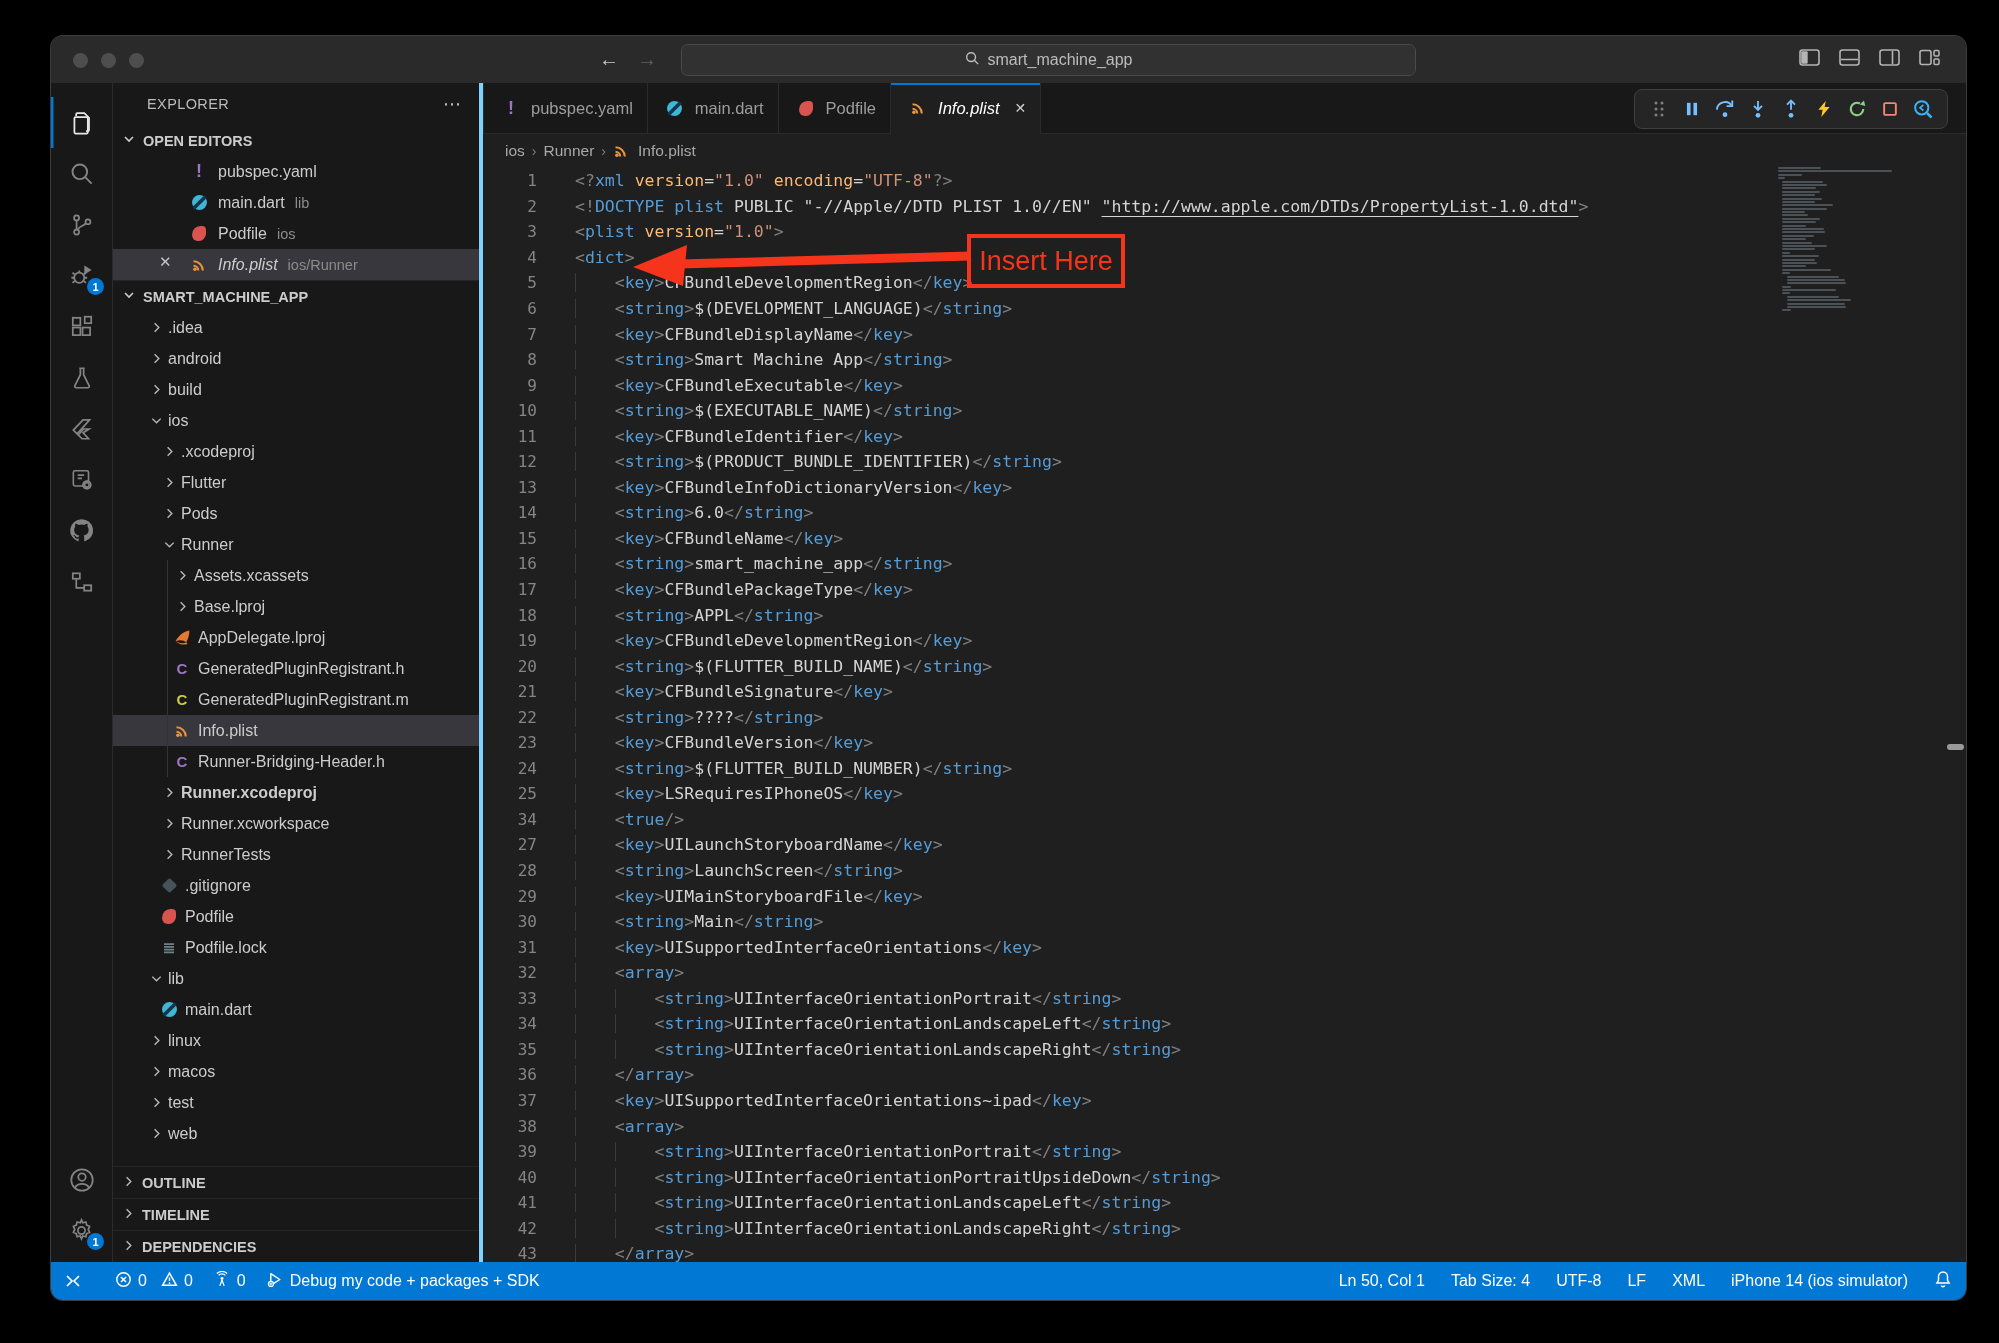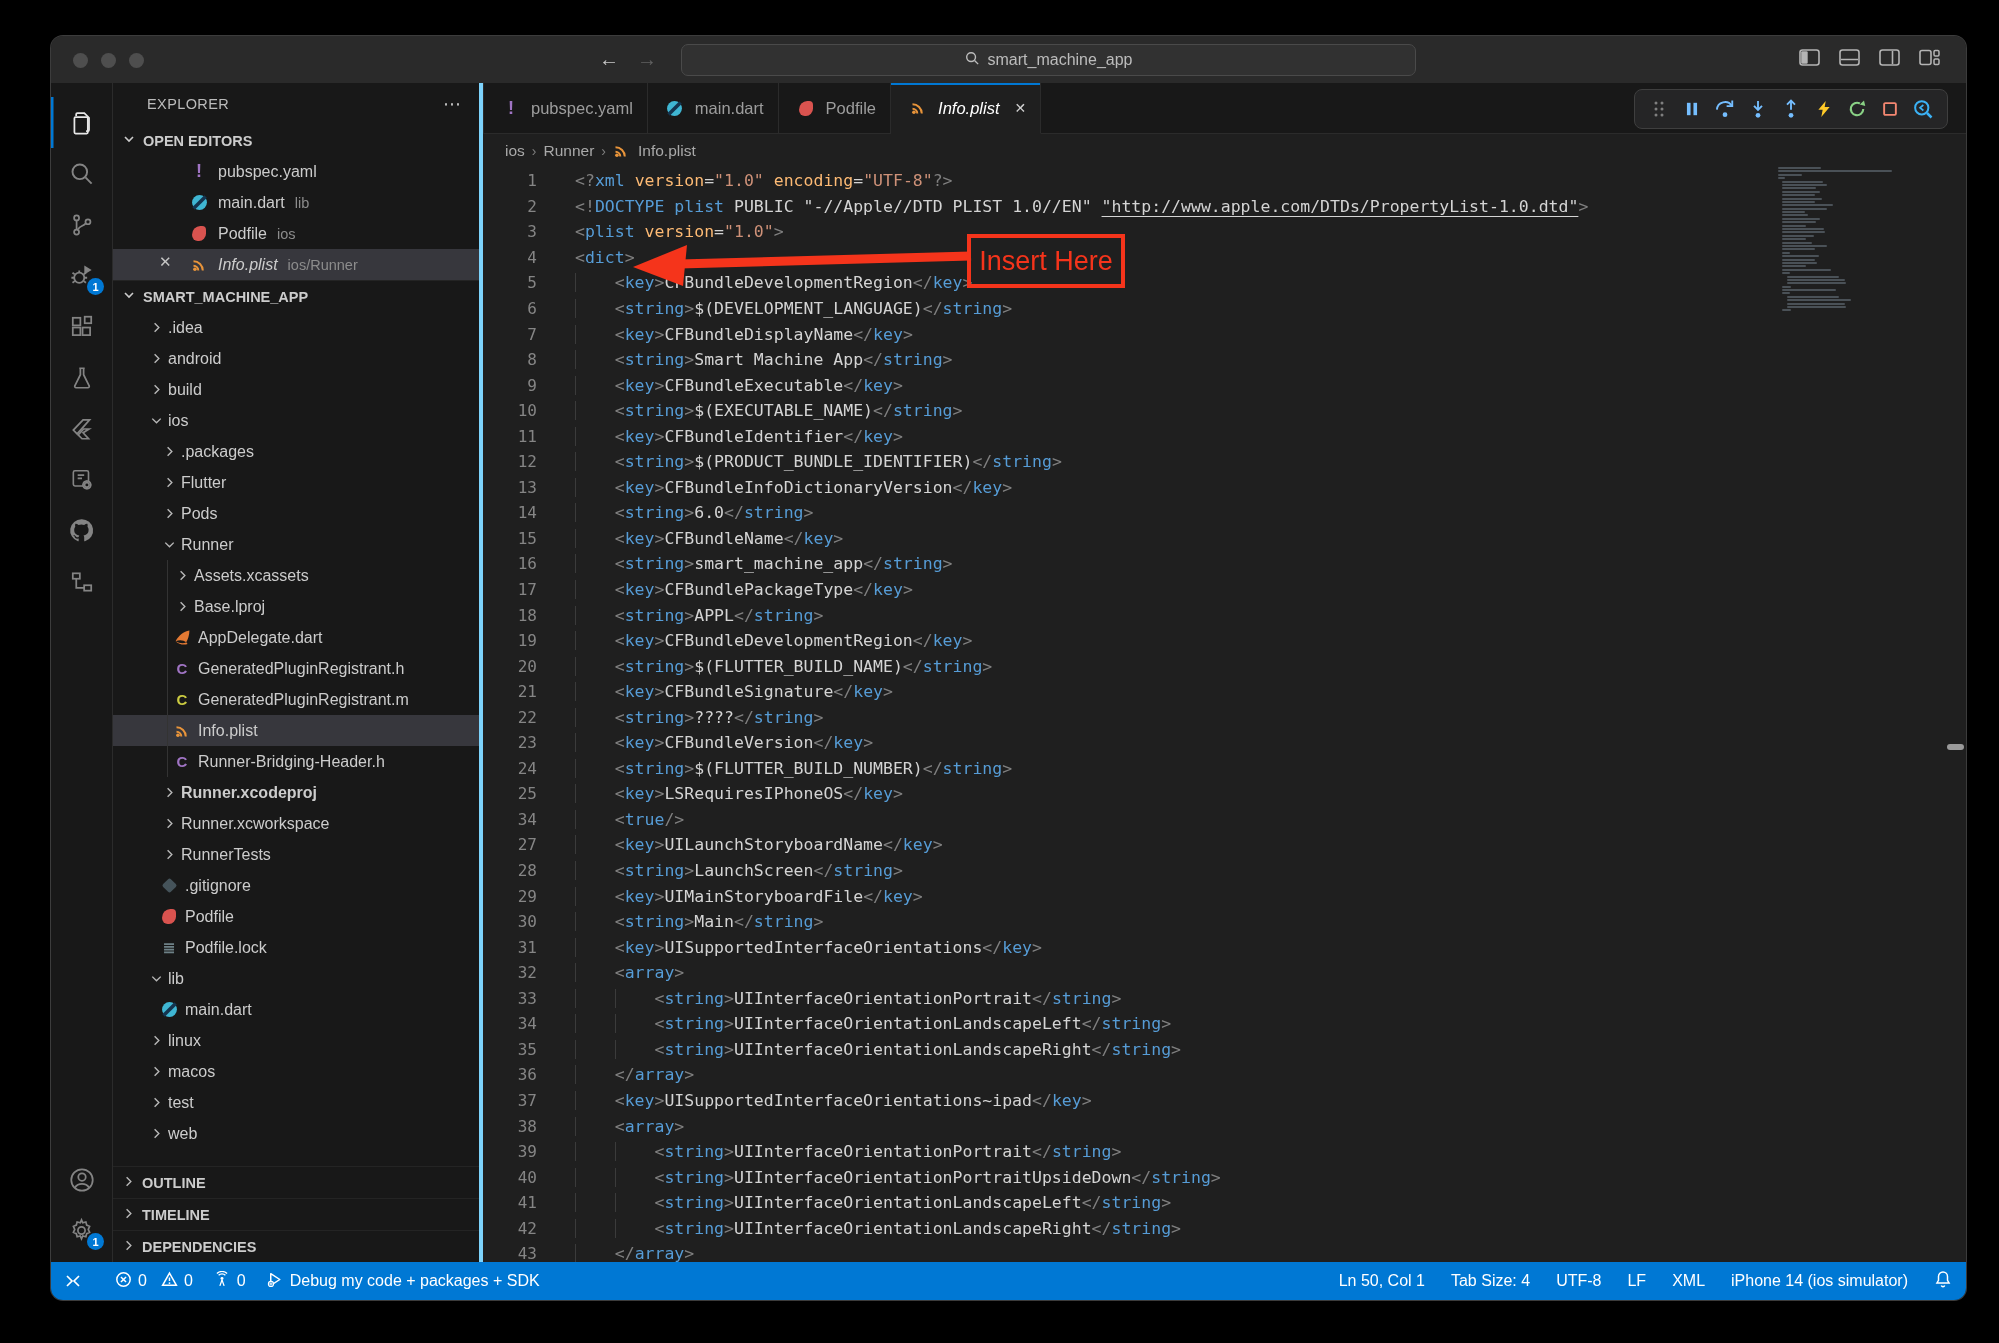--- a/index.html
+++ b/index.html
@@ -319,21 +319,21 @@
               </svg>
             </span>
             <span class="">ios</span>
           </div>
           <div class="trow" style="padding-left: 47px;">
             <span class="chev">
               <svg width="15" height="15" viewBox="0 0 16 16">
                 <path d="M6 3.5 l4.5 4.5 -4.5 4.5" fill="none" stroke="#b8b8b8" stroke-width="1.5"></path>
               </svg>
             </span>
-            <span class="">.packages</span>
+            <span class="">.xcodeproj</span>
           </div>
           <div class="trow" style="padding-left: 47px;">
             <span class="chev">
               <svg width="15" height="15" viewBox="0 0 16 16">
                 <path d="M6 3.5 l4.5 4.5 -4.5 4.5" fill="none" stroke="#b8b8b8" stroke-width="1.5"></path>
               </svg>
             </span>
             <span class="">Flutter</span>
           </div>
           <div class="trow" style="padding-left: 47px;">
@@ -368,21 +368,21 @@
             </span>
             <span class="">Base.lproj</span>
           </div>
           <div class="trow guide" style="padding-left: 60px;">
             <span class="ficon" style="width:18px;margin-right:7px">
               <svg width="17" height="17" viewBox="0 0 16 16">
                 <path fill="#e37933" d="M14.5 1.5 C9 2.5 4.5 6 1.5 11.5 C5.5 10 9 10.5 11.5 12.5 C13 10 14.5 6 14.5 1.5 Z"></path>
                 <path fill="#e37933" d="M1.5 11.5 C5 13.5 9 14 11.5 12.5 L12.8 14 C9.5 15.5 4.5 14.5 1.5 11.5 Z"></path>
               </svg>
             </span>
-            <span class="">AppDelegate.dart</span>
+            <span class="">AppDelegate.lproj</span>
           </div>
           <div class="trow guide" style="padding-left: 60px;">
             <span class="ficon" style="width:18px;margin-right:7px">
               <span class="ic-c purple">C</span>
             </span>
             <span class="">GeneratedPluginRegistrant.h</span>
           </div>
           <div class="trow guide" style="padding-left: 60px;">
             <span class="ficon" style="width:18px;margin-right:7px">
               <span class="ic-c yellow">C</span>

